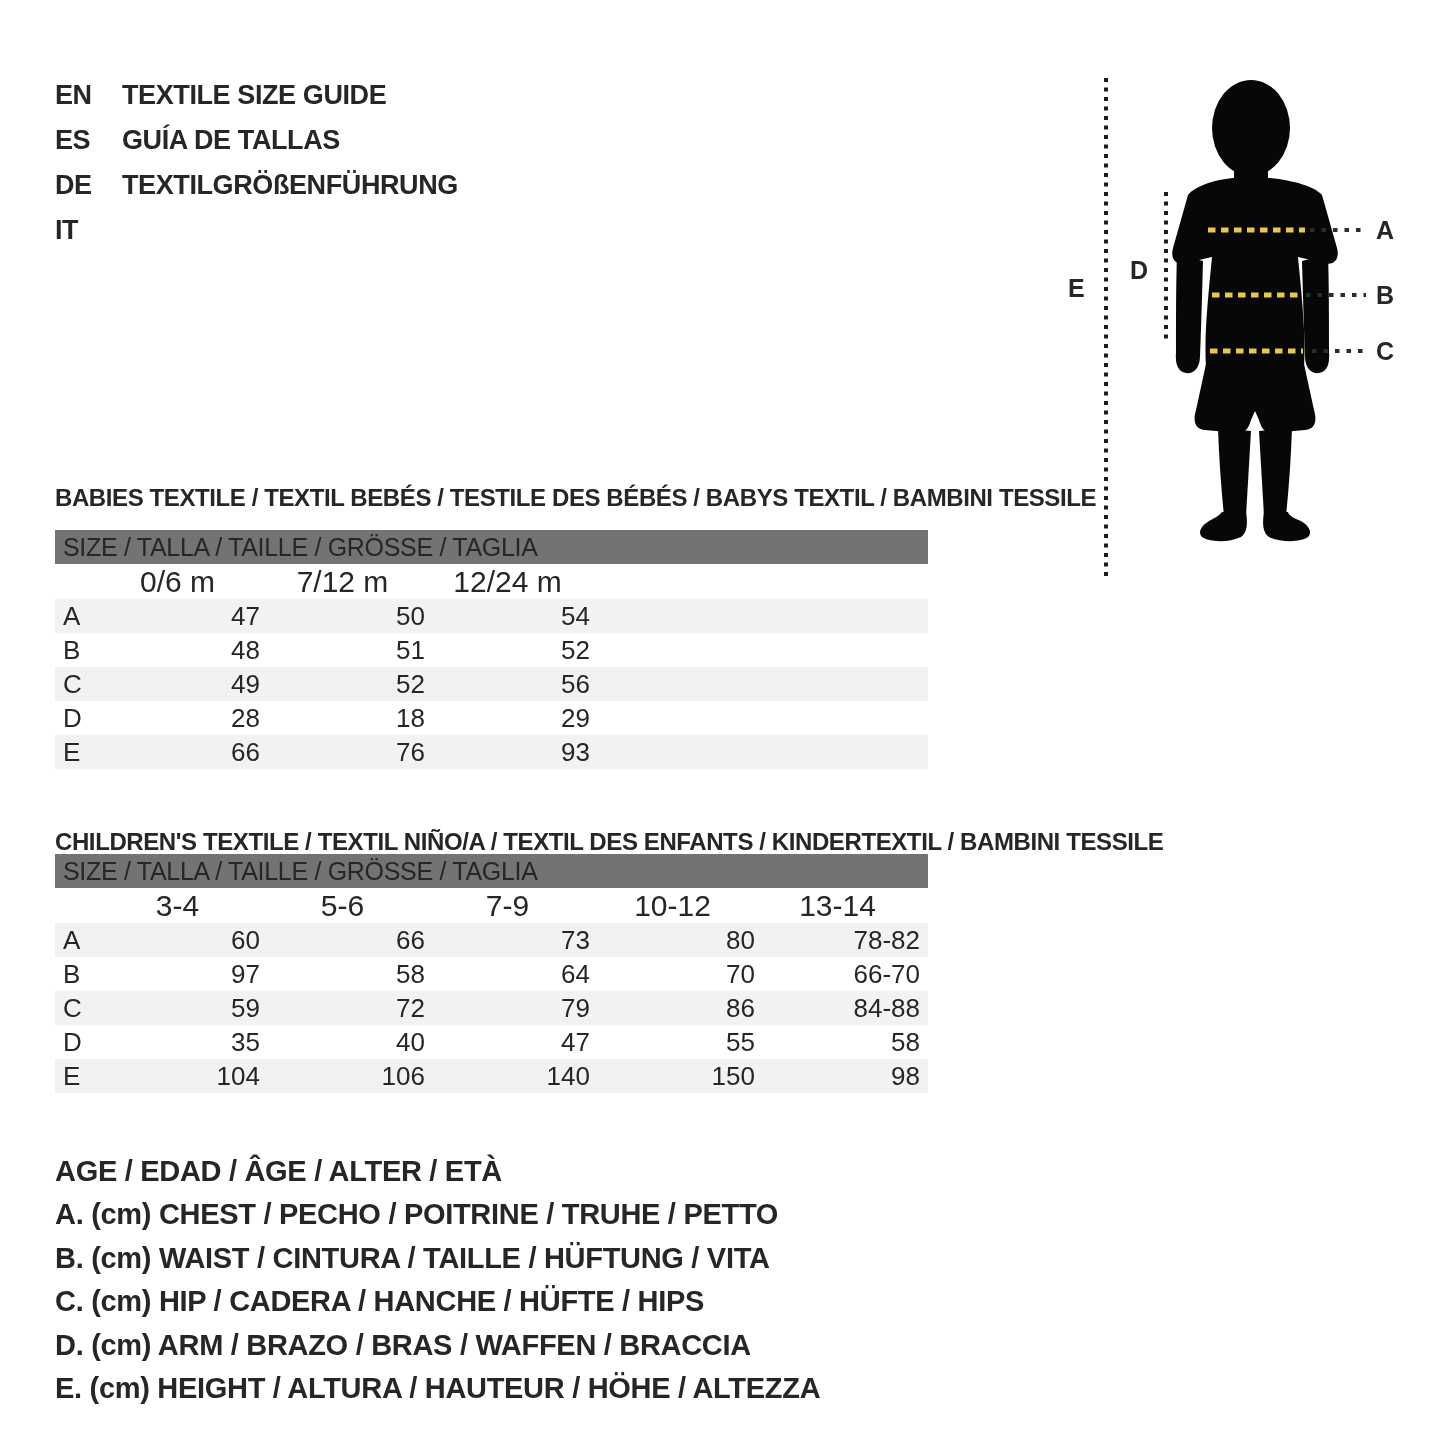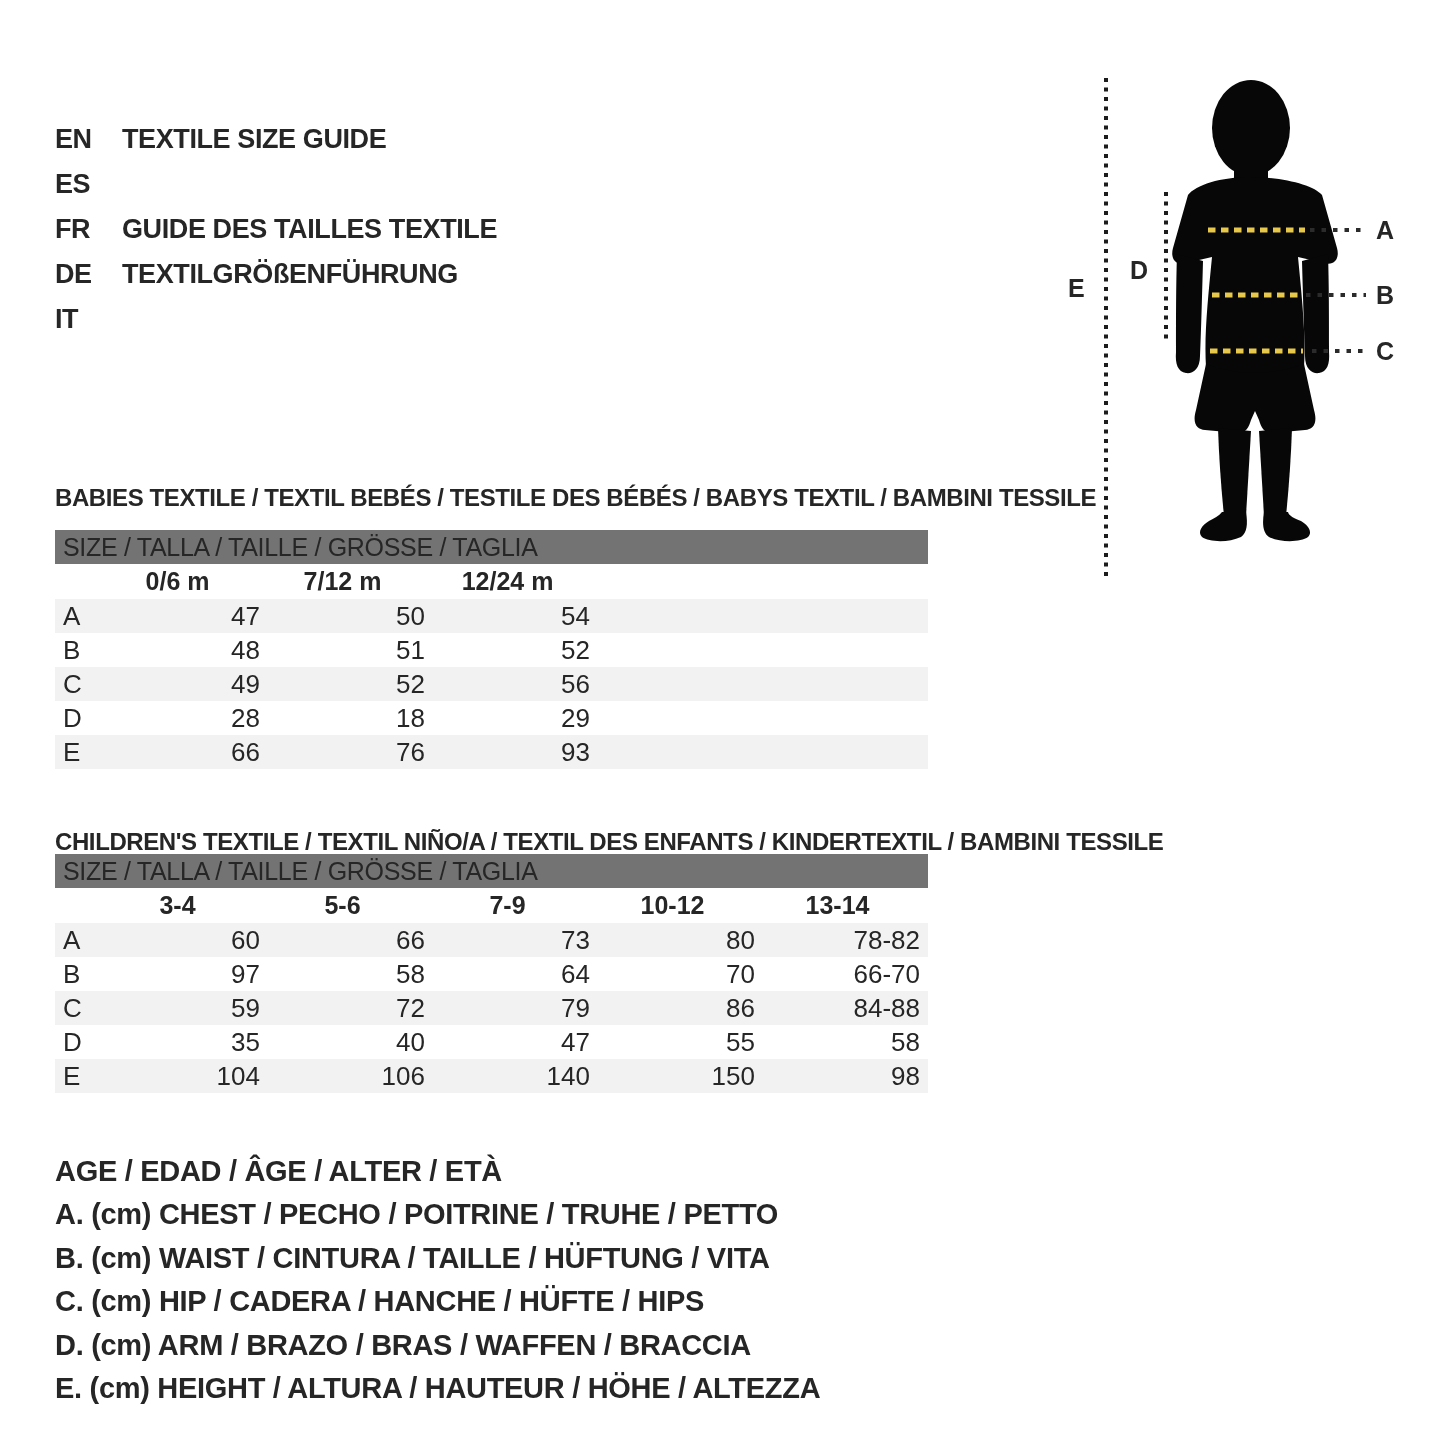--- a/index.html
+++ b/index.html
@@ -1,21 +1,21 @@
 <!DOCTYPE html>
 <html><head>
 <meta charset="utf-8">
 <style>
   html,body{margin:0;padding:0;background:#ffffff;}
   body{width:1445px;height:1445px;position:relative;overflow:hidden;
        font-family:"Liberation Sans", sans-serif;color:#262626;}
   .canvas{position:absolute;inset:0;}
 
   
-  .lang-block{position:absolute;left:55px;top:73px;margin-top:44px;}
+  .lang-block{position:absolute;left:55px;top:73px;}
   .lang-row{display:flex;height:45px;line-height:45px;
             font-size:27px;font-weight:700;letter-spacing:-0.4px;}
   .lang-row .code{width:67px;flex:0 0 67px;}
   .lang-row .title{white-space:nowrap;}
 
   
   .sec-heading{position:absolute;left:55px;font-size:24px;font-weight:700;
                letter-spacing:-0.4px;white-space:nowrap;}
   .sec-heading.babies{top:464px;}
   .sec-heading.children{top:808px;}
@@ -24,21 +24,21 @@
   .tbl{position:absolute;left:55px;width:873px;}
   .tbl.babies{top:530px;}
   .tbl.children{top:854px;}
   .tbl-header{height:34px;line-height:34px;background:#737373;
               padding-left:8px;font-size:25px;font-weight:500;
               letter-spacing:-0.3px;white-space:nowrap;box-sizing:border-box;}
   .tbl table{width:100%;table-layout:fixed;border-collapse:collapse;}
   .tbl col.c-label{width:40px;}
   .tbl col.c-data{width:165px;}
   .tbl col.c-fill{width:auto;}
-  .tbl th{height:35px;font-size:25px;font-weight:700;text-align:center;
+  .tbl th{height:35px;font-size:30px;font-weight:400;text-align:center;
           padding:0;white-space:nowrap;}
   .tbl td{height:34px;font-size:26px;font-weight:400;text-align:right;
           padding:0;white-space:nowrap;}
   .tbl td.lbl{text-align:left;padding-left:8px;}
   .tbl tbody tr:nth-child(odd){background:#f2f2f2;}
 
   
   .legend{position:absolute;left:55px;top:1150px;}
   .legend-line{height:43.4px;line-height:43.4px;font-size:29px;font-weight:700;
                letter-spacing:-0.3px;white-space:nowrap;}
@@ -54,24 +54,21 @@
 
 <main class="canvas">
 
   <section class="lang-block">
     <div class="lang-row">
       <span class="code">EN</span>
       <span class="title">TEXTILE SIZE GUIDE</span>
     </div>
     <div class="lang-row">
       <span class="code">ES</span>
-    </div>
-    <div class="lang-row">
-      <span class="code">FR</span>
-      <span class="title">GUIDE DES TAILLES TEXTILE</span>
+      <span class="title">GUÍA DE TALLAS</span>
     </div>
     <div class="lang-row">
       <span class="code">DE</span>
       <span class="title">TEXTILGRÖßENFÜHRUNG</span>
     </div>
     <div class="lang-row">
       <span class="code">IT</span>
     </div>
   </section>
 

